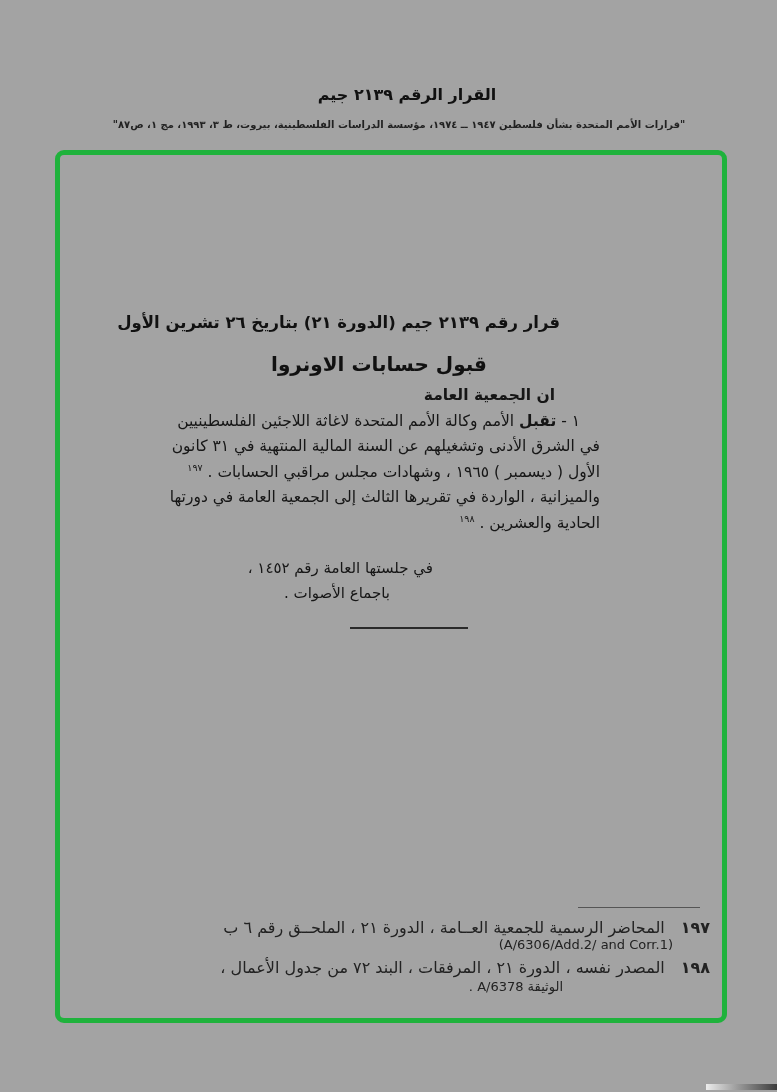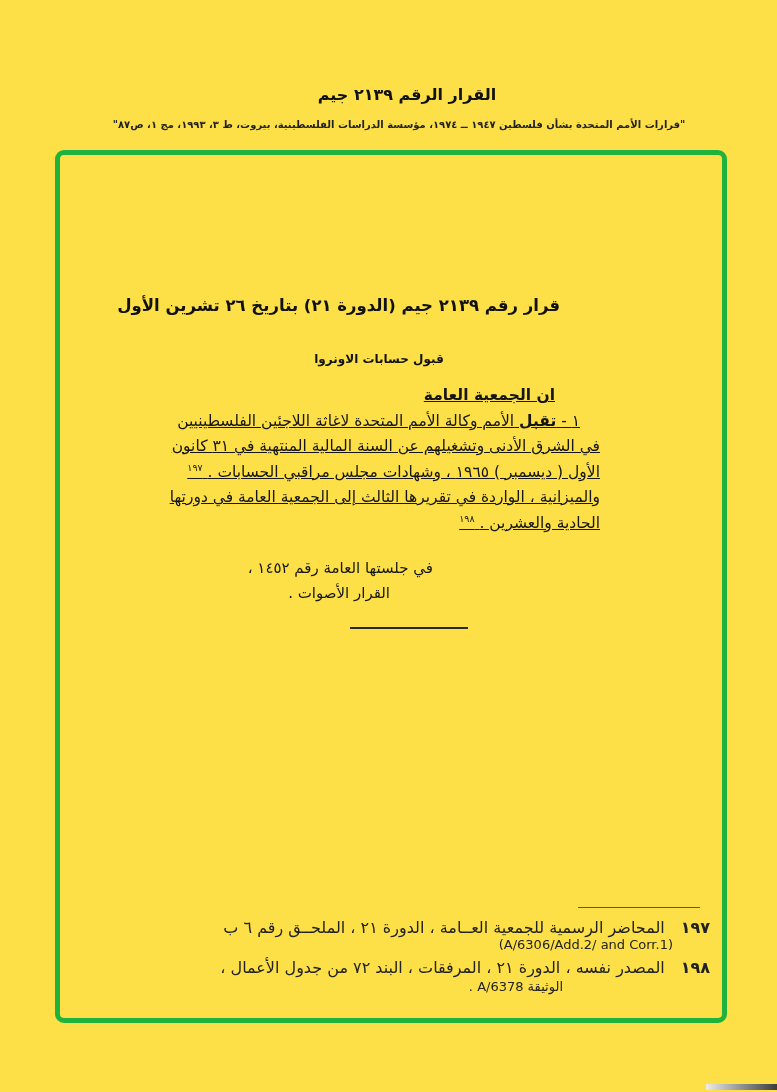--- a/index.html
+++ b/index.html
@@ -1,19 +1,19 @@
 <!DOCTYPE html>
 <html lang="ar"><head>
 <meta charset="utf-8">
 <style>
   html,body{margin:0;padding:0;background:#f2f2f2;}
   .page{
     position:relative;
     width:777px;height:1092px;
-    background:#fde047;
+    background:#a3a3a3;
     font-family:"DejaVu Sans",sans-serif;
     color:#1c1c1c;
     overflow:hidden;
     margin:0 auto;
   }
   
   .hdr-title{
     position:absolute;top:85px;left:37px;width:740px;
     text-align:center;direction:rtl;
     font-size:16px;font-weight:bold;color:#111;
@@ -31,33 +31,33 @@
     width:662px;height:863px;
     border:5px solid #1fb23c;
     border-radius:9px;
     background:transparent;
   }
   
   .res-title{
     position:absolute;left:198px;top:292px;width:362px;
     direction:rtl;font-weight:bold;font-size:16.5px;line-height:27px;color:#111;
   }
-  .res-title .fill{text-align:justify;text-align-last:justify;white-space:nowrap;}
+  .res-title .fill{text-align:justify;text-align-last:justify;white-space:nowrap;margin-top:17px;}
   .res-title .cont{text-align:right;white-space:nowrap;}
   .res-subject{
     position:absolute;left:198px;top:352px;width:362px;
     direction:rtl;text-align:center;
-    font-weight:bold;font-size:12px;color:#111;white-space:nowrap;
+    font-weight:bold;font-size:20px;color:#111;white-space:nowrap;
   }
   
   .body-block{
     position:absolute;left:190px;top:383px;width:410px;
     direction:rtl;font-size:15.5px;line-height:25.5px;color:#161616;
   }
-  .b-line{white-space:nowrap;text-decoration:underline;}
+  .b-line{white-space:nowrap;}
   .fill{text-align:justify;text-align-last:justify;}
   .preamble{font-weight:bold;padding-right:45px;text-align:right;}
   .indent{padding-right:20px;}
   .bold{font-weight:bold;}
   sup.ref{font-size:9.5px;vertical-align:super;line-height:0;}
   
   .closing{
     position:absolute;left:190px;top:556px;width:410px;
     direction:rtl;font-size:15px;line-height:25px;color:#161616;
   }
@@ -115,21 +115,21 @@
     <div class="b-line fill indent"><span>١ -</span> <span class="bold">تقبل</span> <span>الأمم وكالة الأمم المتحدة لاغاثة اللاجئين الفلسطينيين</span></div>
     <div class="b-line fill">في الشرق الأدنى وتشغيلهم عن السنة المالية المنتهية في ٣١ كانون</div>
     <div class="b-line fill"><span>الأول ( ديسمبر ) ١٩٦٥ ، وشهادات مجلس مراقبي الحسابات .</span> <sup class="ref">١٩٧</sup></div>
 
     <div class="b-line fill">والميزانية ، الواردة في تقريرها الثالث إلى الجمعية العامة في دورتها</div>
     <div class="b-line" style="text-align:right"><span>الحادية والعشرين .</span> <sup class="ref">١٩٨</sup></div>
   </div>
 
   <div class="closing">
     <div class="c2">في جلستها العامة رقم ١٤٥٢ ،</div>
-    <div class="c3">القرار الأصوات .</div>
+    <div class="c3">باجماع الأصوات .</div>
   </div>
   <div class="end-rule"></div>
 
   <div class="fn-divider"></div>
 
   <div class="fn-row fn1-row">
     <span class="fn-num">١٩٧</span><span>المحاضر الرسمية للجمعية العــامة ، الدورة ٢١ ، الملحــق رقم ٦ ب</span>
   </div>
   <div class="fn-sub fn1-sub">(A/6306/Add.2/ and Corr.1)</div>
 

